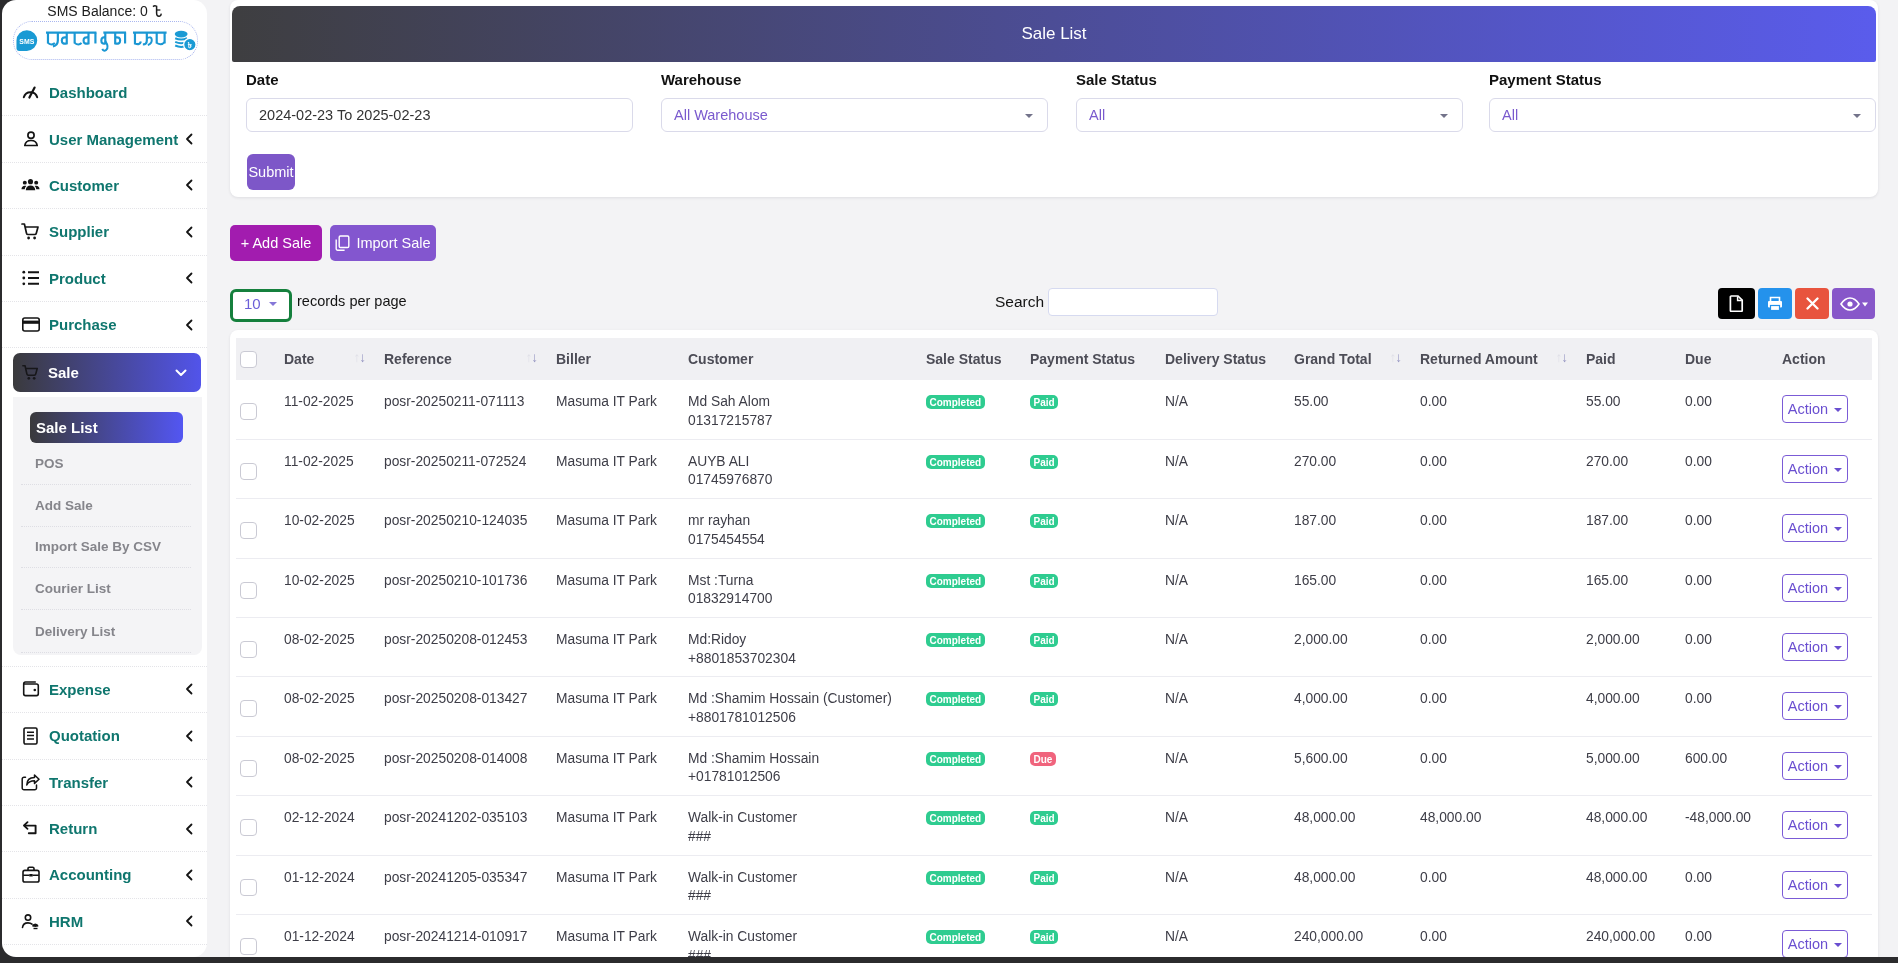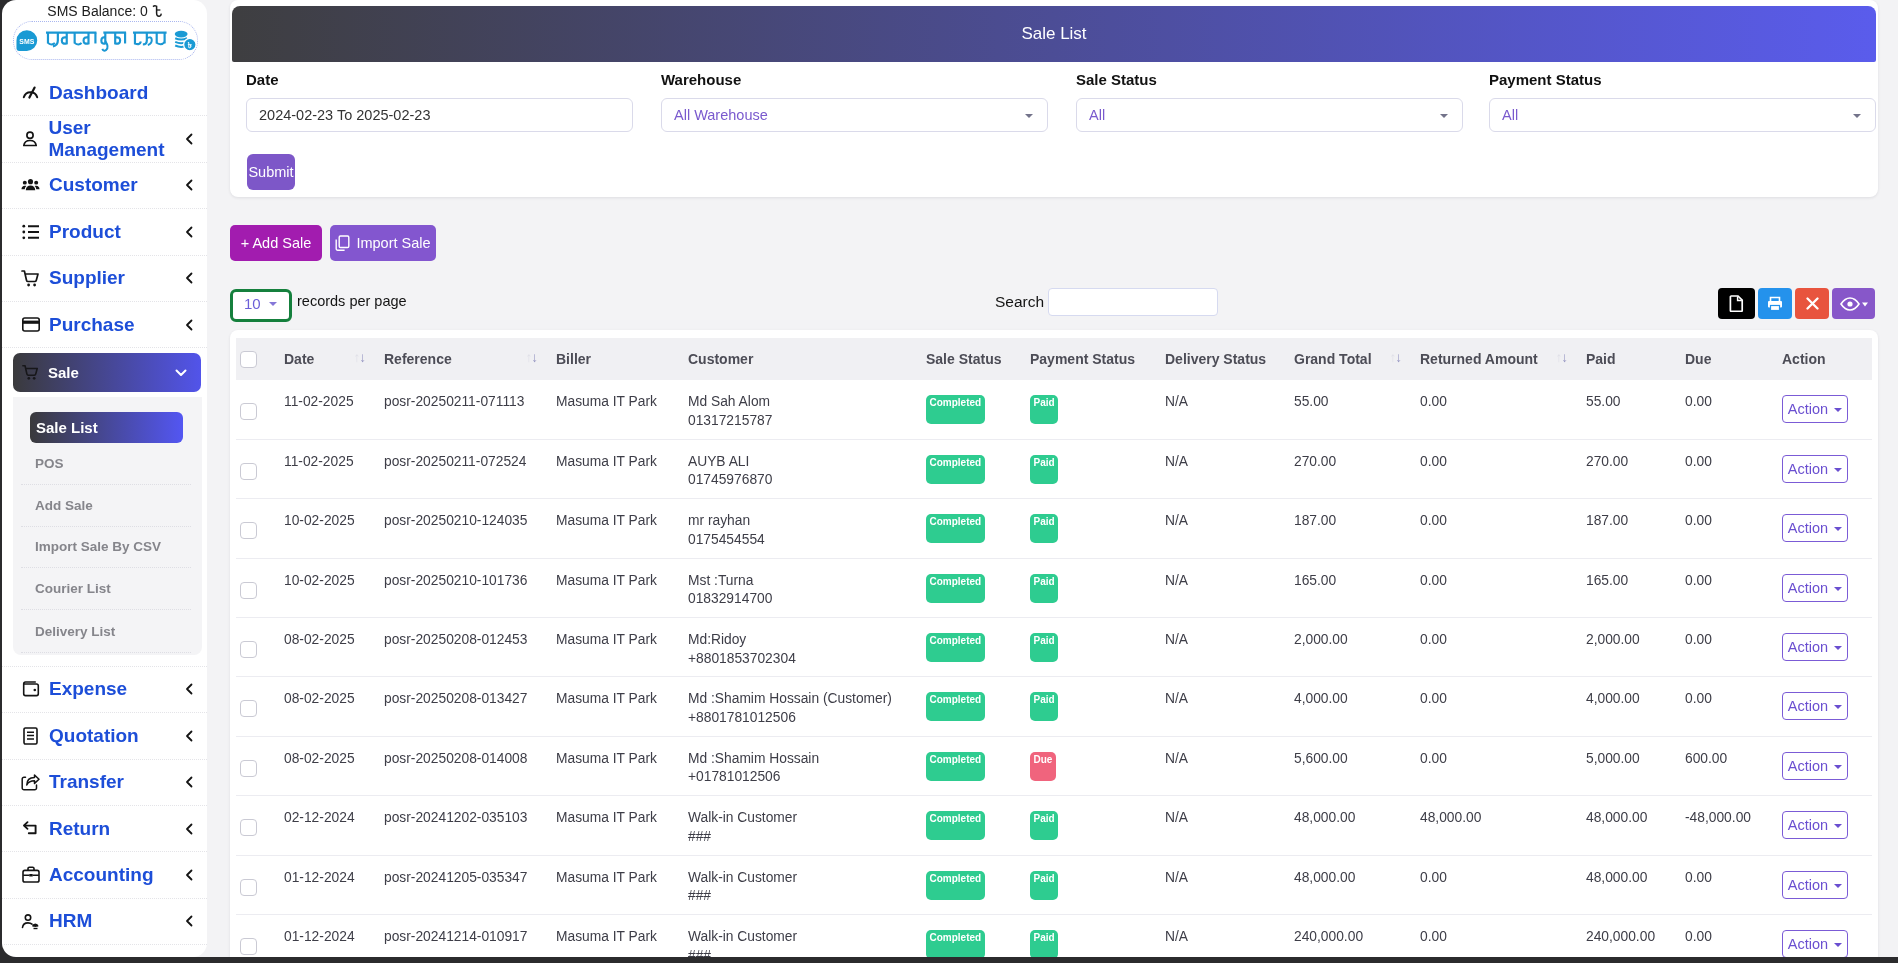--- a/index.html
+++ b/index.html
@@ -7,21 +7,21 @@
 body { background:#2b2b2d; font-family:"Liberation Sans", sans-serif; position:relative; }
 .content { position:absolute; left:207px; top:0; width:1691px; height:957px; background:#f3f3f5; overflow:hidden; }
 .sidebar { position:absolute; left:2px; top:0; width:205px; height:957px; background:#fff; border-radius:14px; z-index:5; }
 
 
 .smsline { text-align:center; font-size:14px; color:#1c1c1c; margin-top:3px; }
 .addbal { position:absolute; left:11px; top:21px; width:185px; height:39px; border:1px dotted #a9b6ef; border-radius:19px; display:flex; align-items:center; justify-content:center; gap:5px; background:#fff; }
 .nav { position:absolute; top:70px; left:0; width:100%; }
 .nitem { height:46.4px; display:flex; align-items:center; padding-left:19px; position:relative; border-bottom:1px dotted #e4e4e8; }
 .nitem .nico { width:19px; height:19px; display:flex; align-items:center; justify-content:center; }
-.nitem .ntxt { font-size:19px; font-weight:bold; color:#1d4ed8; margin-left:9px; }
+.nitem .ntxt { font-size:15px; font-weight:bold; color:#0f766e; margin-left:9px; }
 .chev { position:absolute; right:14px; top:50%; transform:translateY(-50%); width:8px; height:12px; }
 .saleactive { position:absolute; left:11px; top:353px; width:188px; height:39px; border-radius:7px; background:linear-gradient(90deg,#3a3a3c 0%,#5254ea 100%); display:flex; align-items:center; padding-left:9px; }
 .saleactive .ntxt { color:#fff; font-size:15px; font-weight:bold; margin-left:9px; }
 .submenu { position:absolute; left:11px; top:397px; width:189px; height:258px; background:#f4f4f6; border-radius:0 0 8px 8px; }
 .salelist { position:absolute; left:17px; top:15px; width:153px; height:31px; border-radius:6px; background:linear-gradient(90deg,#3a3a3c 0%,#5356f2 100%); color:#fff; font-weight:bold; font-size:15px; line-height:31px; padding-left:6px; }
 .sub { position:absolute; left:22px; width:160px; font-size:13.5px; font-weight:bold; color:#85858b; }
 .subsep { position:absolute; left:8px; width:170px; border-top:1px dotted #dedee4; }
 
 
 .card1 { position:absolute; left:23px; top:0; width:1648px; height:197px; background:#fff; border-radius:8px; box-shadow:0 1px 3px rgba(40,40,60,0.10); }
@@ -49,21 +49,21 @@
 .card2 { position:absolute; left:23px; top:330px; width:1648px; height:627px; background:#fff; border-radius:8px 8px 0 0; box-shadow:0 1px 3px rgba(40,40,60,0.10); }
 table.dt { position:absolute; left:6px; top:8px; width:1636px; border-collapse:collapse; table-layout:fixed; }
 table.dt thead tr { height:42px; background:#f0f0f3; }
 table.dt thead th { font-size:14px; font-weight:bold; color:#4c4c56; text-align:left; padding-left:10px; position:relative; }
 table.dt tbody tr { height:59.4px; }
 table.dt tbody tr + tr td { border-top:1px solid #ececf1; }
 table.dt td { font-size:13.8px; color:#3d3d47; vertical-align:top; padding:13px 0 0 10px; line-height:18.5px; }
 .sortarr { position:absolute; right:9px; top:12px; font-size:13.5px; letter-spacing:-1px; font-weight:normal; }
 .sortarr .u { color:#e0e0e8; } .sortarr .d { color:#9595c2; }
 .cb { width:17px; height:17px; border:1px solid #cacad4; border-radius:4px; background:#fff; margin-left:4px; }
-.badge { display:inline-block; height:29px; border-radius:5px; background:#2ecc90; color:#fff; font-size:10px; font-weight:bold; line-height:16.5px; padding:0 3.5px; margin-top:2px; }
+.badge { display:inline-block; height:14px; border-radius:5px; background:#2ecc90; color:#fff; font-size:10px; font-weight:bold; line-height:16.5px; padding:0 3.5px; margin-top:2px; }
 .badge.due { background:#f0647d; }
 .actbtn { display:inline-block; margin-top:1px; width:66px; height:28px; border:1px solid #7b5bd6; border-radius:4px; color:#6a4fd0; font-size:14.5px; text-align:center; line-height:26px; }
 .actbtn .ac { display:inline-block; margin-left:6px; width:0; height:0; border-left:4px solid transparent; border-right:4px solid transparent; border-top:4.5px solid #6a4fd0; vertical-align:2px; }
 </style>
 </head>
 <body>
 <div class="content">
   <div class="card1">
     <div class="hbar">Sale List</div>
     <div class="flabel" style="left:16px;">Date</div>
@@ -403,41 +403,41 @@
             <path d="M19.5 13.5 c0 -2.6 -1.5 -3.8 -3.5 -3.8 c-0.6 0 -1.2 0.1 -1.7 0.4 c1.2 1 1.7 2.3 1.7 3.4 z" fill="#141414"></path>
           </svg>
         </span>
         <span class="ntxt">Customer</span>
         <svg class="chev" viewBox="0 0 8 12">
           <path d="M6.5 1.5 L2 6 L6.5 10.5" fill="none" stroke="#141414" stroke-width="1.8" stroke-linecap="round" stroke-linejoin="round"></path>
         </svg>
       </div>
       <div class="nitem">
         <span class="nico">
+          <svg width="19" height="19" viewBox="0 0 19 19">
+            <path d="M1 2 h2.4 l2.1 9.3 a1.6 1.6 0 0 0 1.6 1.2 h6.6 a1.6 1.6 0 0 0 1.6 -1.2 L17 5 H4.2" fill="none" stroke="#141414" stroke-width="1.7" stroke-linecap="round" stroke-linejoin="round"></path>
+            <circle cx="7.6" cy="16" r="1.4" fill="#141414"></circle>
+            <circle cx="13.6" cy="16" r="1.4" fill="#141414"></circle>
+          </svg>
+        </span>
+        <span class="ntxt">Supplier</span>
+        <svg class="chev" viewBox="0 0 8 12">
+          <path d="M6.5 1.5 L2 6 L6.5 10.5" fill="none" stroke="#141414" stroke-width="1.8" stroke-linecap="round" stroke-linejoin="round"></path>
+        </svg>
+      </div>
+      <div class="nitem">
+        <span class="nico">
           <svg width="18" height="16" viewBox="0 0 18 16">
             <circle cx="1.8" cy="2.2" r="1.4" fill="#141414"></circle>
             <circle cx="1.8" cy="8" r="1.4" fill="#141414"></circle>
             <circle cx="1.8" cy="13.8" r="1.4" fill="#141414"></circle>
             <path d="M6 2.2 h11 M6 8 h11 M6 13.8 h11" stroke="#141414" stroke-width="2"></path>
           </svg>
         </span>
         <span class="ntxt">Product</span>
-        <svg class="chev" viewBox="0 0 8 12">
-          <path d="M6.5 1.5 L2 6 L6.5 10.5" fill="none" stroke="#141414" stroke-width="1.8" stroke-linecap="round" stroke-linejoin="round"></path>
-        </svg>
-      </div>
-      <div class="nitem">
-        <span class="nico">
-          <svg width="19" height="19" viewBox="0 0 19 19">
-            <path d="M1 2 h2.4 l2.1 9.3 a1.6 1.6 0 0 0 1.6 1.2 h6.6 a1.6 1.6 0 0 0 1.6 -1.2 L17 5 H4.2" fill="none" stroke="#141414" stroke-width="1.7" stroke-linecap="round" stroke-linejoin="round"></path>
-            <circle cx="7.6" cy="16" r="1.4" fill="#141414"></circle>
-            <circle cx="13.6" cy="16" r="1.4" fill="#141414"></circle>
-          </svg>
-        </span>
-        <span class="ntxt">Supplier</span>
         <svg class="chev" viewBox="0 0 8 12">
           <path d="M6.5 1.5 L2 6 L6.5 10.5" fill="none" stroke="#141414" stroke-width="1.8" stroke-linecap="round" stroke-linejoin="round"></path>
         </svg>
       </div>
       <div class="nitem">
         <span class="nico">
           <svg width="18" height="15" viewBox="0 0 18 15">
             <rect x="0.8" y="1" width="16.4" height="13" rx="2" fill="none" stroke="#141414" stroke-width="1.6"></rect>
             <rect x="0.8" y="3.6" width="16.4" height="3.2" fill="#141414"></rect>
           </svg>

